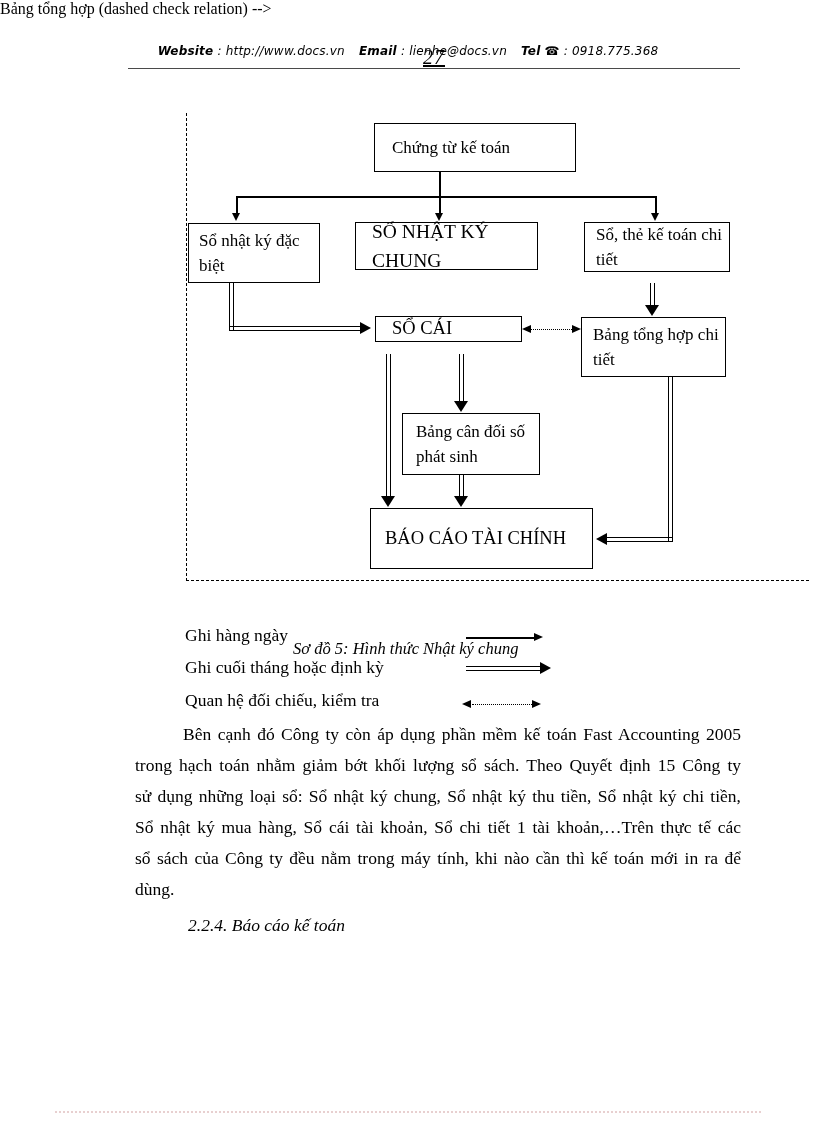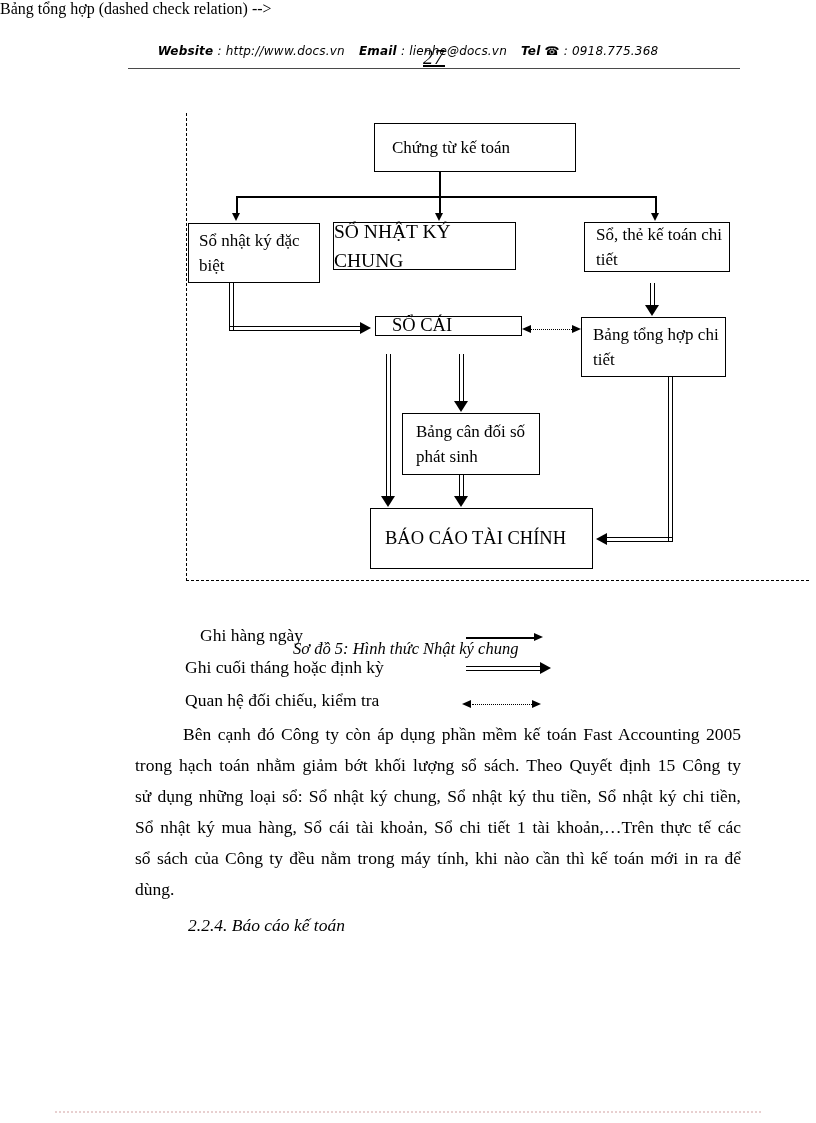--- a/index.html
+++ b/index.html
@@ -26,23 +26,23 @@
     border-left:1.6px dashed #000; border-bottom:1.6px dashed #000;
   }
   
   .dbox{
     position:absolute; border:1.6px solid #000; background:#fff;
     font-size:17px; line-height:1.5; box-sizing:border-box;
     display:flex; align-items:center;
   }
   .b-chungtu   {left:338px; top:123px; width:202px; height:49px; padding-left:17px;margin-left:36px;}
   .b-nkdb      {left:188px; top:223px; width:132px; height:60px; padding-left:10px;}
-  .b-nkchung   {left:333px; top:222px; width:183px; height:48px; justify-content:center; font-size:19.5px;}
+  .b-nkchung   {left:355px; top:222px; width:183px; height:48px; justify-content:center; font-size:19.5px;padding-left:16px;}
   .b-sothe     {left:584px; top:222px; width:146px; height:50px; padding-left:11px;}
-  .b-socai     {left:375px; top:316px; width:147px; height:20px; padding-left:16px; font-size:18.5px;}
+  .b-socai     {left:375px; top:316px; width:147px; height:26px; padding-left:16px; font-size:18.5px;}
   .b-bangth    {left:581px; top:317px; width:145px; height:60px; padding-left:11px;}
   .b-bangcd    {left:402px; top:413px; width:138px; height:62px; padding-left:13px;}
   .b-baocao    {left:370px; top:508px; width:223px; height:61px; padding-left:14px; font-size:18.5px; align-items:center;}
   
   .tl-v{position:absolute; width:1.5px; background:#000;}
   .tl-h{position:absolute; height:1.5px; background:#000;}
   .dl-v{position:absolute; width:5px; box-sizing:border-box; border-left:1.6px solid #000; border-right:1.6px solid #000;}
   .dl-h{position:absolute; height:5px; box-sizing:border-box; border-top:1.6px solid #000; border-bottom:1.6px solid #000;}
   .dot-h{position:absolute; height:0; border-top:1.6px dotted #000;}
   .ah{position:absolute; width:0; height:0;}
@@ -138,21 +138,21 @@
   <div class="ah ah-down-lg" style="left:454px; top:496px;"></div>
   
   <div class="dl-v" style="left:668px; top:377px; height:165px;"></div>
   <div class="dl-h" style="left:607px; top:537px; width:66px;"></div>
   <div class="ah ah-left-lg" style="left:596px; top:533px;"></div>
 
   
   <div class="caption">Sơ đồ 5: Hình thức Nhật ký chung</div>
 
   
-  <div class="legend-label" style="left:200px; top:625px;">Ghi hàng ngày</div>
+  <div class="legend-label" style="left:185px; top:625px;">Ghi hàng ngày</div>
   <div class="tl-h" style="left:466px; top:637px; width:70px;"></div>
   <div class="ah ah-right-sm" style="left:534px; top:633px;"></div>
 
   <div class="legend-label" style="left:185px; top:657px;">Ghi cuối tháng hoặc định kỳ</div>
   <div class="dl-h" style="left:466px; top:666px; width:76px;"></div>
   <div class="ah ah-right-lg" style="left:540px; top:662px;"></div>
 
   <div class="legend-label" style="left:185px; top:690px;">Quan hệ đối chiếu, kiểm tra</div>
   <div class="dot-h" style="left:472px; top:704px; width:62px;"></div>
   <div class="ah ah-left-sm" style="left:462px; top:700px;"></div>

